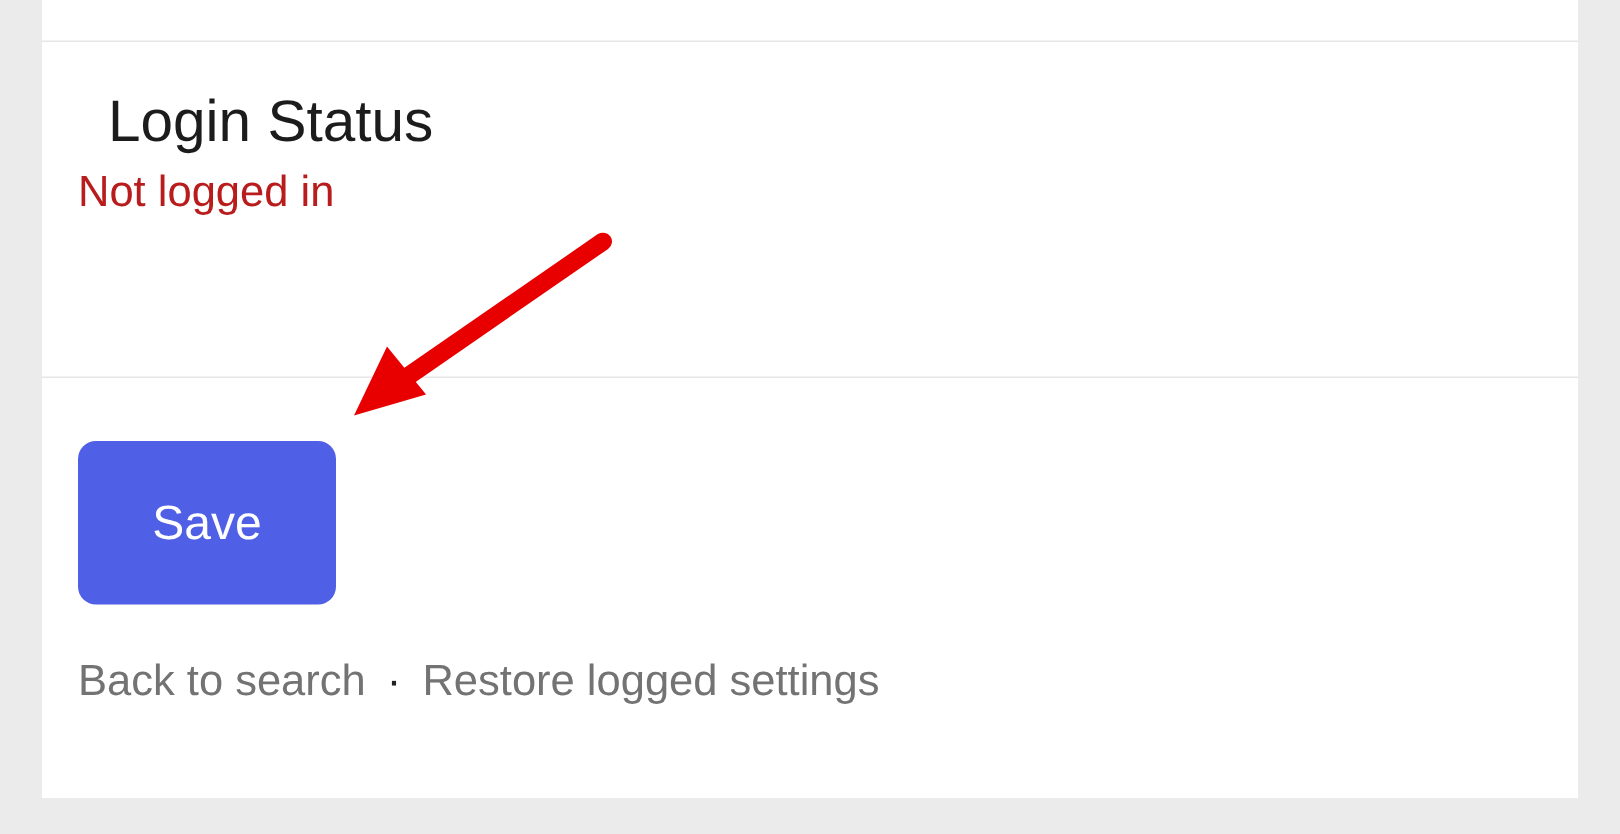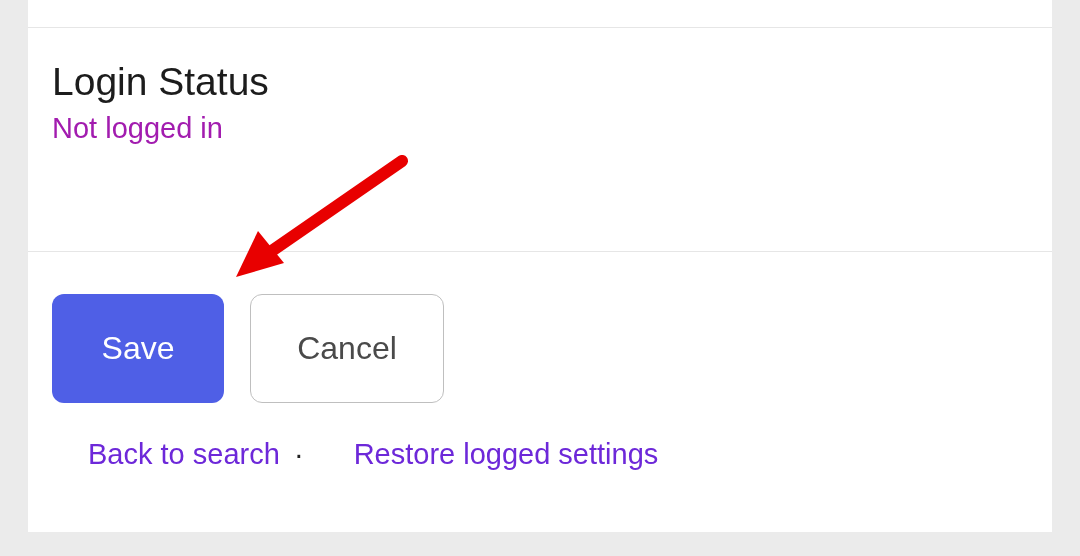--- a/index.html
+++ b/index.html
@@ -30,24 +30,25 @@
       background: #e6e6e6;
     }
     .login-section {
       padding: 60px 24px 0 24px;
     }
     .login-title {
       font-size: 39px;
       color: #1c1c1c;
       font-weight: 400;
       margin-bottom: 8px;
+      margin-left: 20px;
     }
     .login-status {
       font-size: 29px;
-      color: #a21caf;
+      color: #b91c1c;
     }
     .sign-in-link {
       font-size: 29px;
       color: #3344dd;
       text-decoration: none;
       cursor: pointer;
       display: inline-block;
     }
     .section-divider {
       position: absolute;
@@ -55,21 +56,21 @@
       left: 0;
       right: 0;
       height: 1px;
       background: #e6e6e6;
     }
     .actions {
       position: absolute;
       top: 294px;
       left: 24px;
       display: flex;
-      gap: 26px;
+      gap: 36px;
     }
     .btn {
       height: 109px;
       border-radius: 12px;
       font-size: 32px;
       cursor: pointer;
       display: flex;
       align-items: center;
       justify-content: center;
     }
@@ -85,24 +86,23 @@
       color: #4a4a4a;
       border: 1px solid #bfbfbf;
     }
     .footer-links {
       position: absolute;
       top: 438px;
       left: 24px;
       font-size: 29px;
     }
     .footer-link {
-      color: #6d28d9;
+      color: #737373;
       text-decoration: none;
       cursor: pointer;
-      margin-left: 36px;
     }
     .dot-sep {
       color: #222;
       margin: 0 6px;
     }
     .arrow-annotation {
       position: absolute;
       top: 155px;
       left: 206px;
       width: 190px;
@@ -118,21 +118,20 @@
 
   <div class="login-section">
     <h2 class="login-title">Login Status</h2>
     <div class="login-status">Not logged in</div>
   </div>
 
   <div class="section-divider"></div>
 
   <div class="actions">
     <button class="btn btn-save">Save</button>
-    <button class="btn btn-cancel">Cancel</button>
   </div>
 
   <div class="footer-links">
     <a class="footer-link">Back to search</a>
     <span class="dot-sep">·</span>
     <a class="footer-link">Restore logged settings</a>
   </div>
 
   <svg class="arrow-annotation" viewBox="0 0 190 130">
     <line x1="168" y1="6" x2="32" y2="100" stroke="#e80000" stroke-width="12" stroke-linecap="round"></line>

